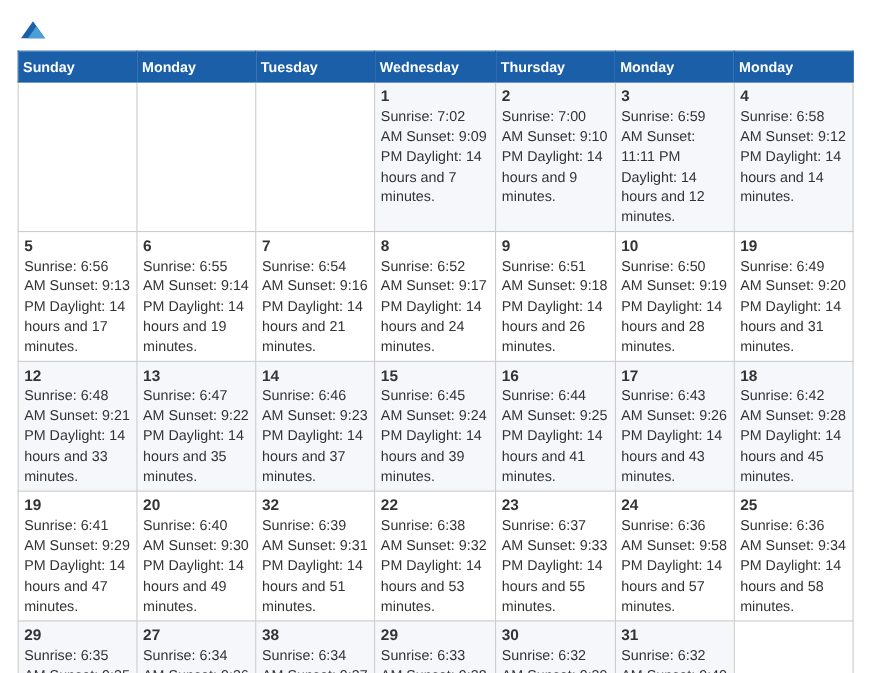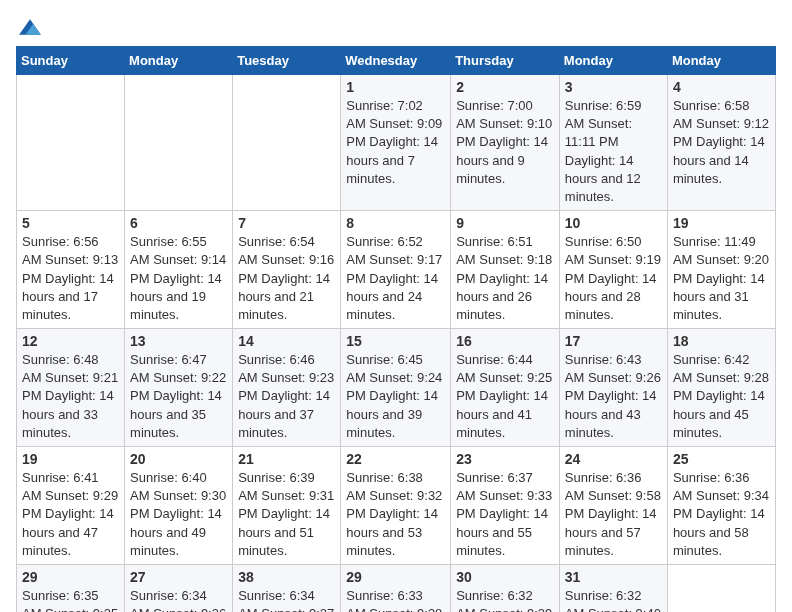--- a/index.html
+++ b/index.html
@@ -185,21 +185,21 @@
 Daylight: 14 hours and 26 minutes.</div>
         </td>
         <td>
           <span class="day-number">10</span>
           <div class="cell-info">Sunrise: 6:50 AM
 Sunset: 9:19 PM
 Daylight: 14 hours and 28 minutes.</div>
         </td>
         <td>
           <span class="day-number">19</span>
-          <div class="cell-info">Sunrise: 11:49 AM
+          <div class="cell-info">Sunrise: 6:49 AM
 Sunset: 9:20 PM
 Daylight: 14 hours and 31 minutes.</div>
         </td>
       </tr>
       <tr>
         <td>
           <span class="day-number">12</span>
           <div class="cell-info">Sunrise: 6:48 AM
 Sunset: 9:21 PM
 Daylight: 14 hours and 33 minutes.</div>
@@ -248,21 +248,21 @@
 Sunset: 9:29 PM
 Daylight: 14 hours and 47 minutes.</div>
         </td>
         <td>
           <span class="day-number">20</span>
           <div class="cell-info">Sunrise: 6:40 AM
 Sunset: 9:30 PM
 Daylight: 14 hours and 49 minutes.</div>
         </td>
         <td>
-          <span class="day-number">21</span>
+          <span class="day-number">32</span>
           <div class="cell-info">Sunrise: 6:39 AM
 Sunset: 9:31 PM
 Daylight: 14 hours and 51 minutes.</div>
         </td>
         <td>
           <span class="day-number">22</span>
           <div class="cell-info">Sunrise: 6:38 AM
 Sunset: 9:32 PM
 Daylight: 14 hours and 53 minutes.</div>
         </td>

